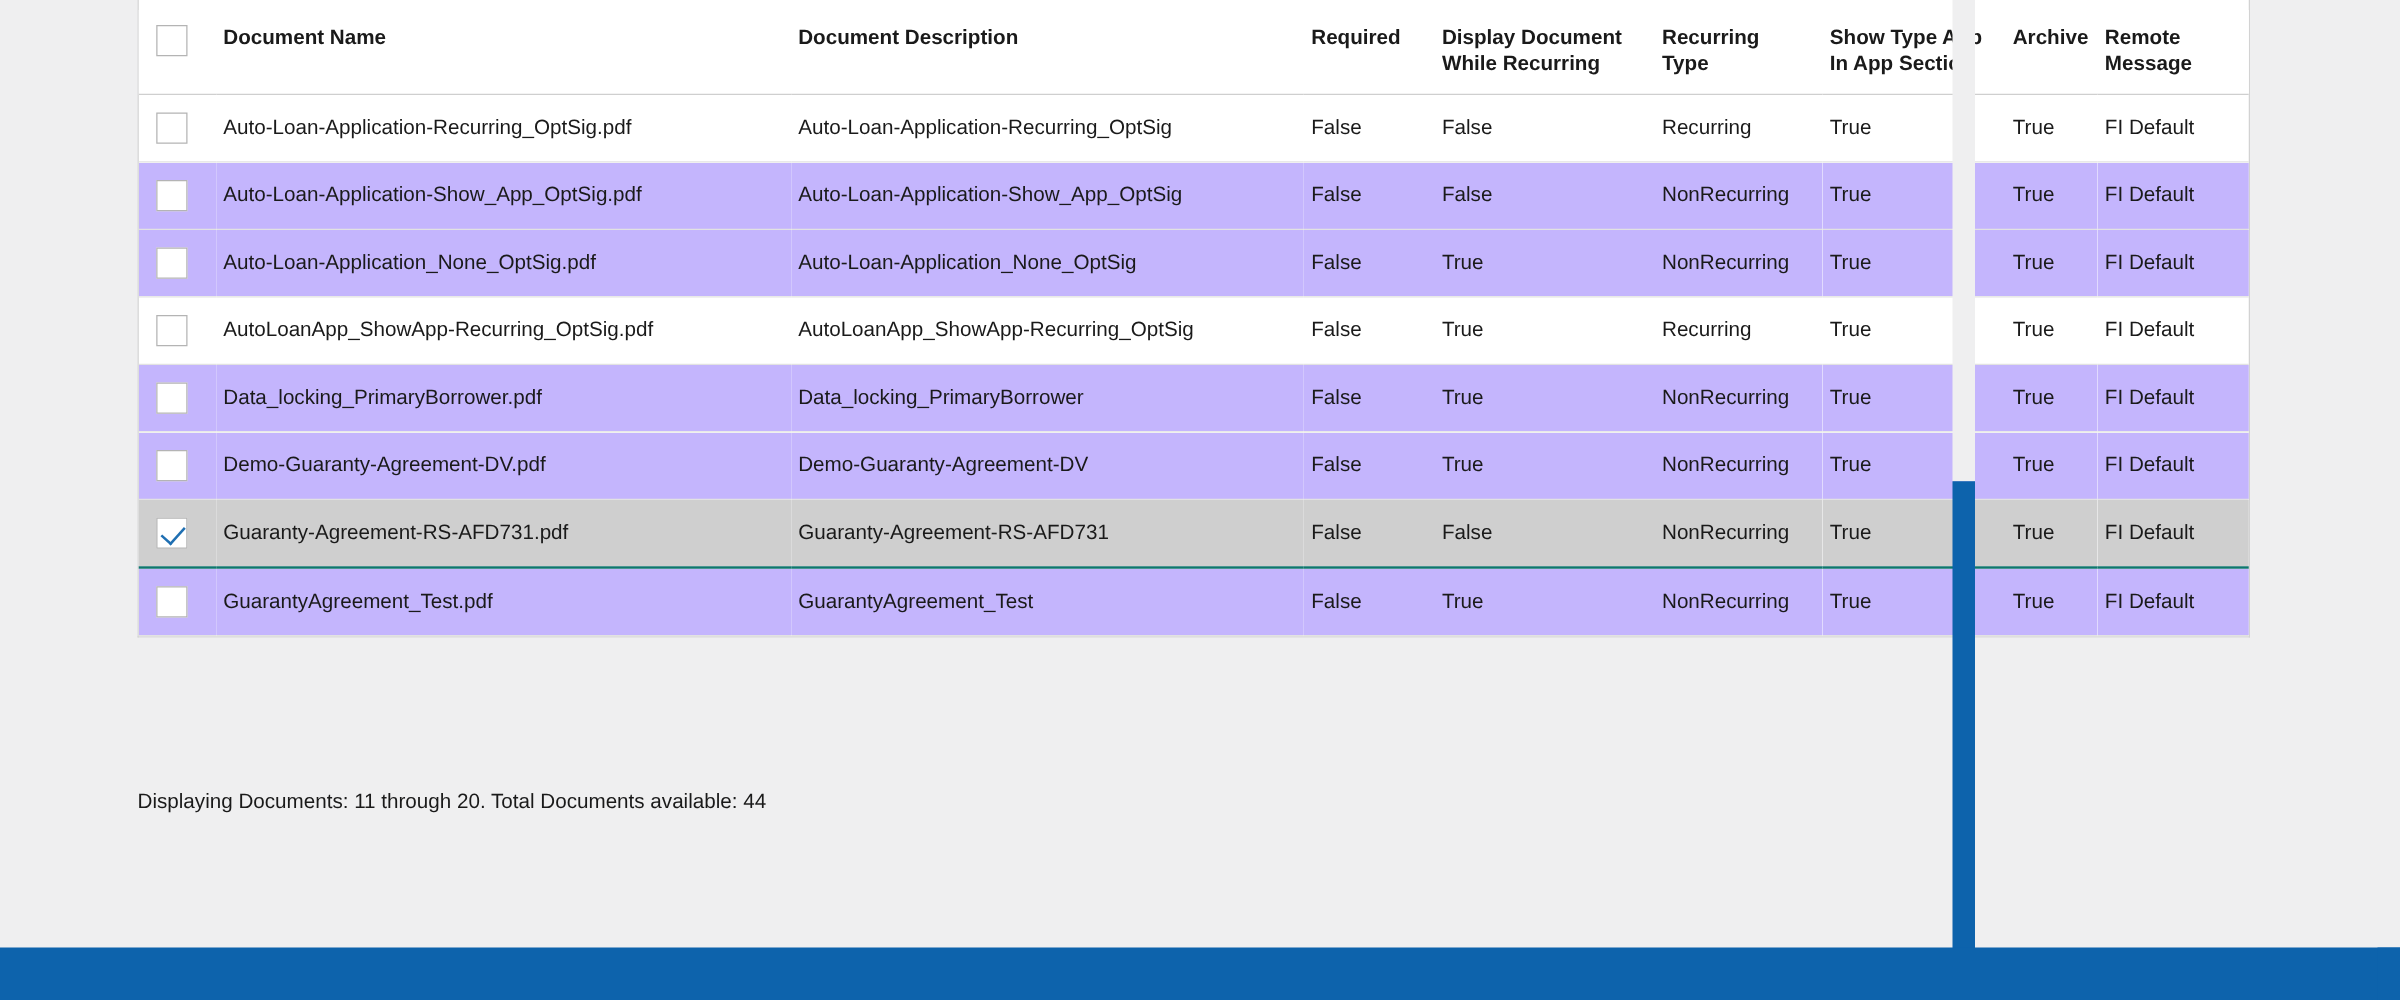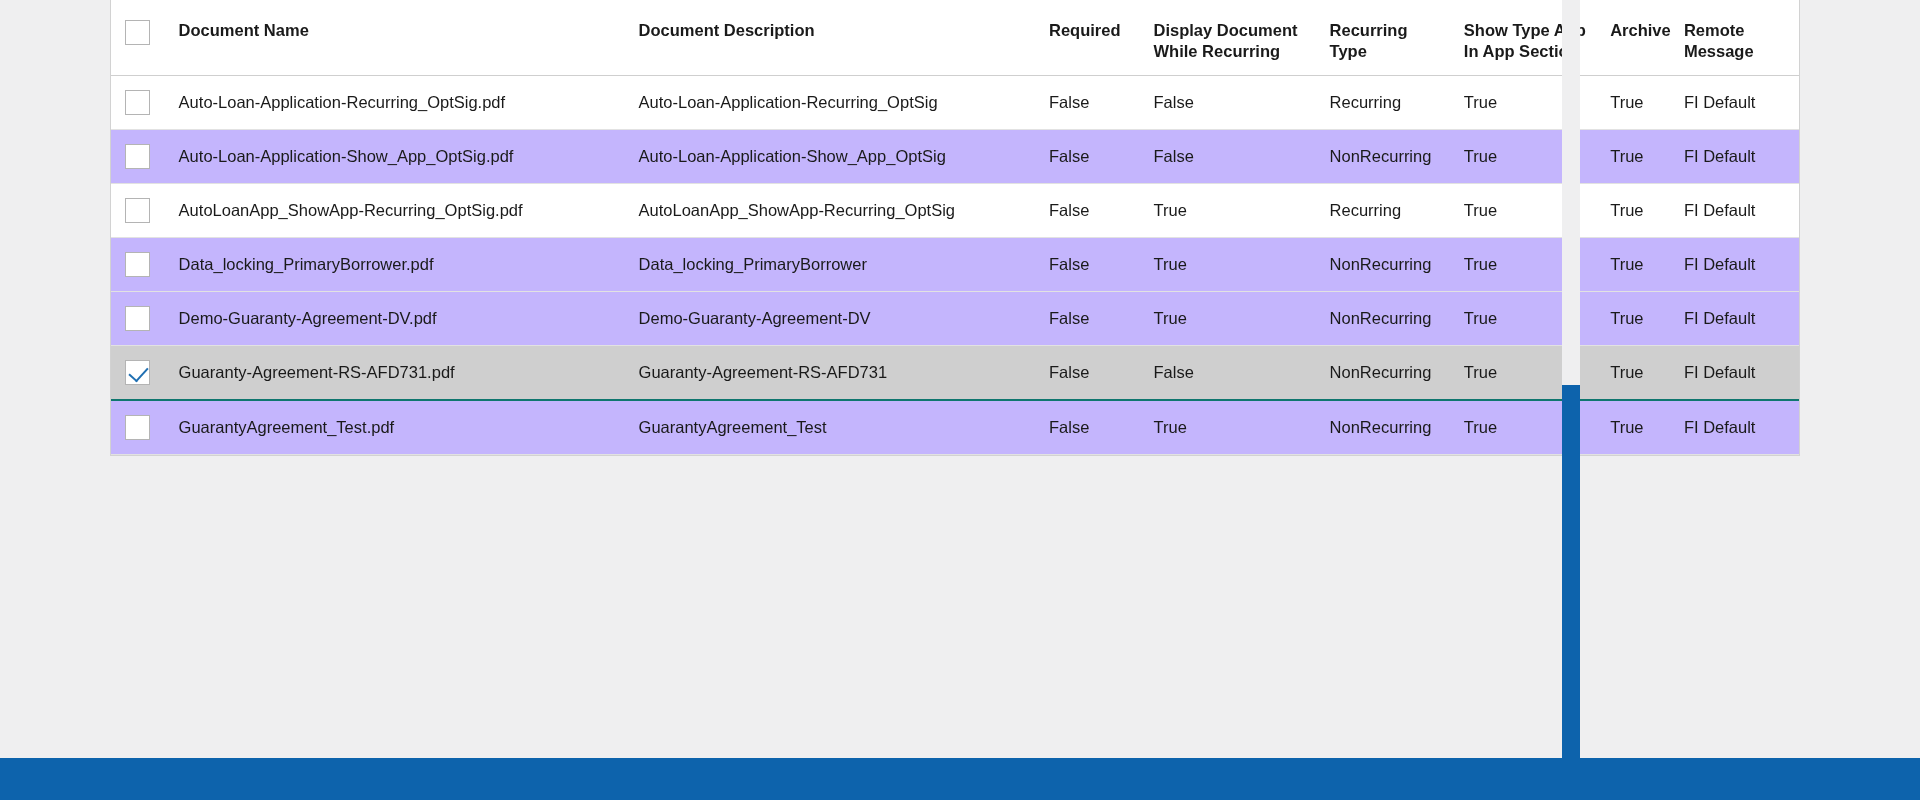--- a/index.html
+++ b/index.html
@@ -230,20 +230,31 @@
             <td class="cell-check"><span class="checkbox"></span></td>
             <td>Auto-Loan-Application-Show_App_OptSig.pdf</td>
             <td>Auto-Loan-Application-Show_App_OptSig</td>
             <td>False</td>
             <td>False</td>
             <td>NonRecurring</td>
             <td>True</td>
             <td>True</td>
             <td>FI Default</td>
           </tr>
+          <tr class="alt">
+            <td class="cell-check"><span class="checkbox"></span></td>
+            <td>Auto-Loan-Application_None_OptSig.pdf</td>
+            <td>Auto-Loan-Application_None_OptSig</td>
+            <td>False</td>
+            <td>True</td>
+            <td>NonRecurring</td>
+            <td>True</td>
+            <td>True</td>
+            <td>FI Default</td>
+          </tr>
           <tr>
             <td class="cell-check"><span class="checkbox"></span></td>
             <td>AutoLoanApp_ShowApp-Recurring_OptSig.pdf</td>
             <td>AutoLoanApp_ShowApp-Recurring_OptSig</td>
             <td>False</td>
             <td>True</td>
             <td>Recurring</td>
             <td>True</td>
             <td>True</td>
             <td>FI Default</td>
@@ -289,20 +300,21 @@
             <td>True</td>
             <td>NonRecurring</td>
             <td>True</td>
             <td>True</td>
             <td>FI Default</td>
           </tr>
         </tbody>
     </table>
   </div>
 
+  <div class="summary">Displaying Documents: 11 through 20. Total Documents available: 44</div>
 
   <div class="right-gap"></div>
   <div class="side-scrollbar"></div>
 
   <div class="bottom-bar">
     <div class="bar-right"></div>
   </div>
 
 </div>
 

